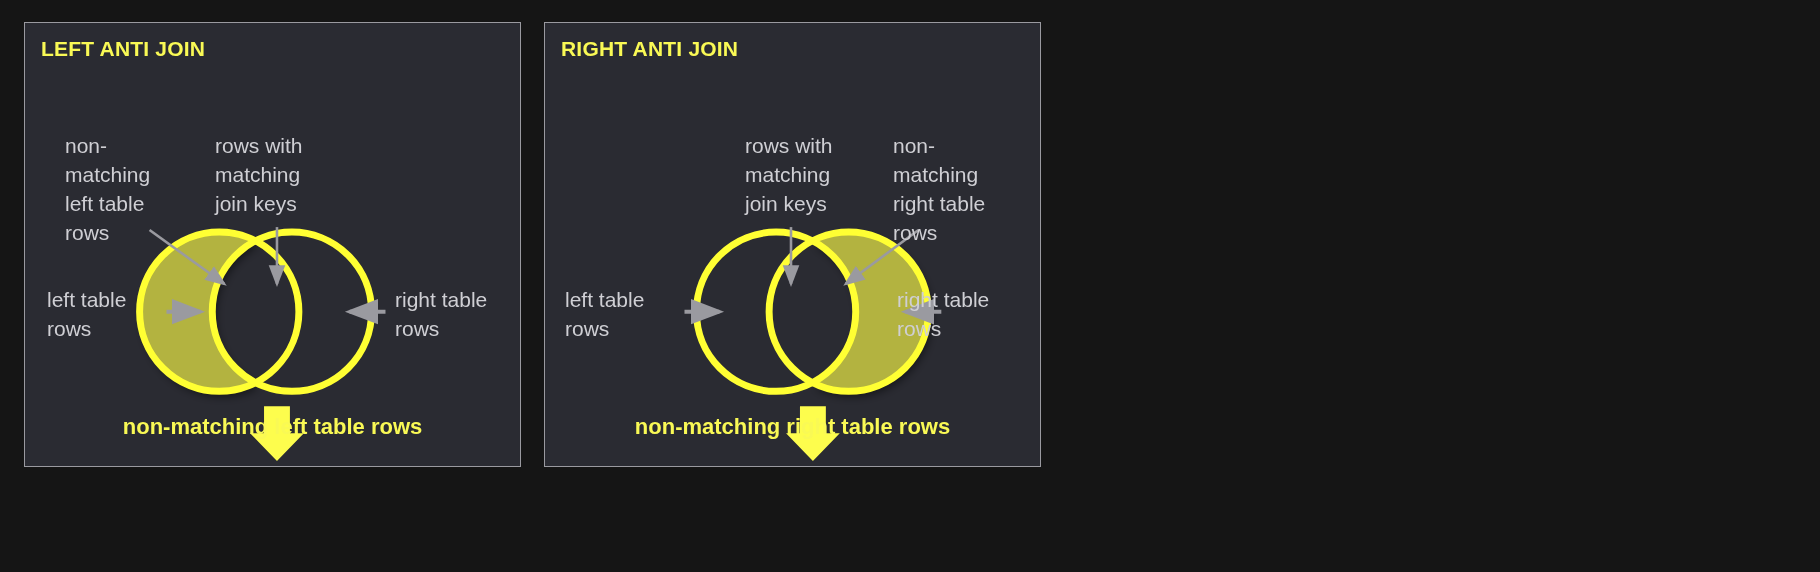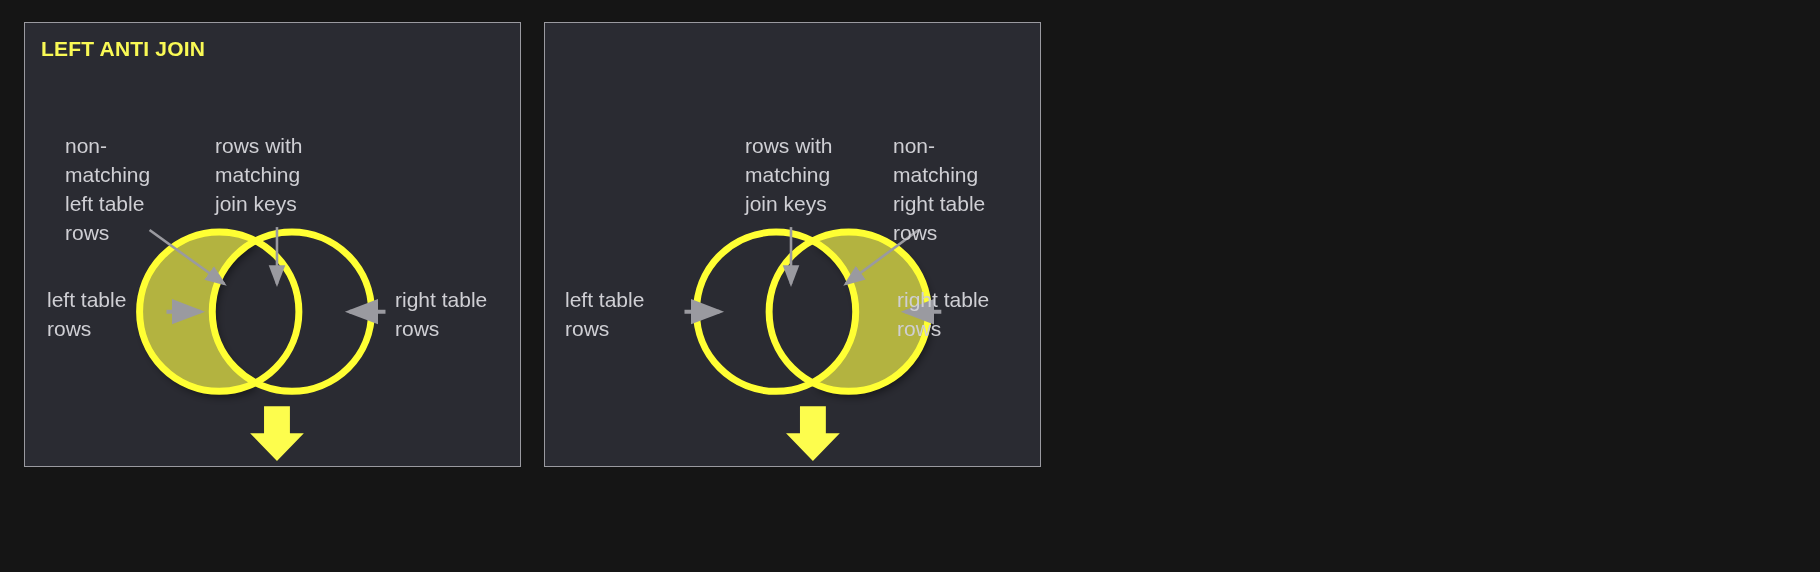--- a/index.html
+++ b/index.html
@@ -137,24 +137,26 @@
 left table
 rows</div>
     <div class="lbl" id="l-matchkeys">rows with
 matching
 join keys</div>
     <div class="lbl" id="l-lefttable">left table
 rows</div>
     <div class="lbl" id="l-righttable">right table
 rows</div>
 
+    <div class="result-label">non-matching left table rows</div>
   </div>
 
   <div class="panel" id="panel-right">
 
+    <div class="panel-title">RIGHT ANTI JOIN</div>
 
     <svg class="diagram" viewBox="0 0 497 445">
       <defs>
         <mask id="maskRightOnly">
           <rect x="0" y="0" width="497" height="445" fill="black"></rect>
           <circle cx="305" cy="290" r="80" fill="white"></circle>
           <circle cx="232" cy="290" r="80" fill="black"></circle>
         </mask>
         <filter id="glowR" x="-60%" y="-60%" width="220%" height="220%">
           <feDropShadow dx="3" dy="5" stdDeviation="5" flood-color="#000000" flood-opacity="0.55"></feDropShadow>
@@ -189,15 +191,16 @@
 join keys</div>
     <div class="lbl" id="r-nonmatch">non-
 matching
 right table
 rows</div>
     <div class="lbl" id="r-lefttable">left table
 rows</div>
     <div class="lbl" id="r-righttable">right table
 rows</div>
 
+    <div class="result-label">non-matching right table rows</div>
   </div>
 
 </div>
 
 </body></html>

